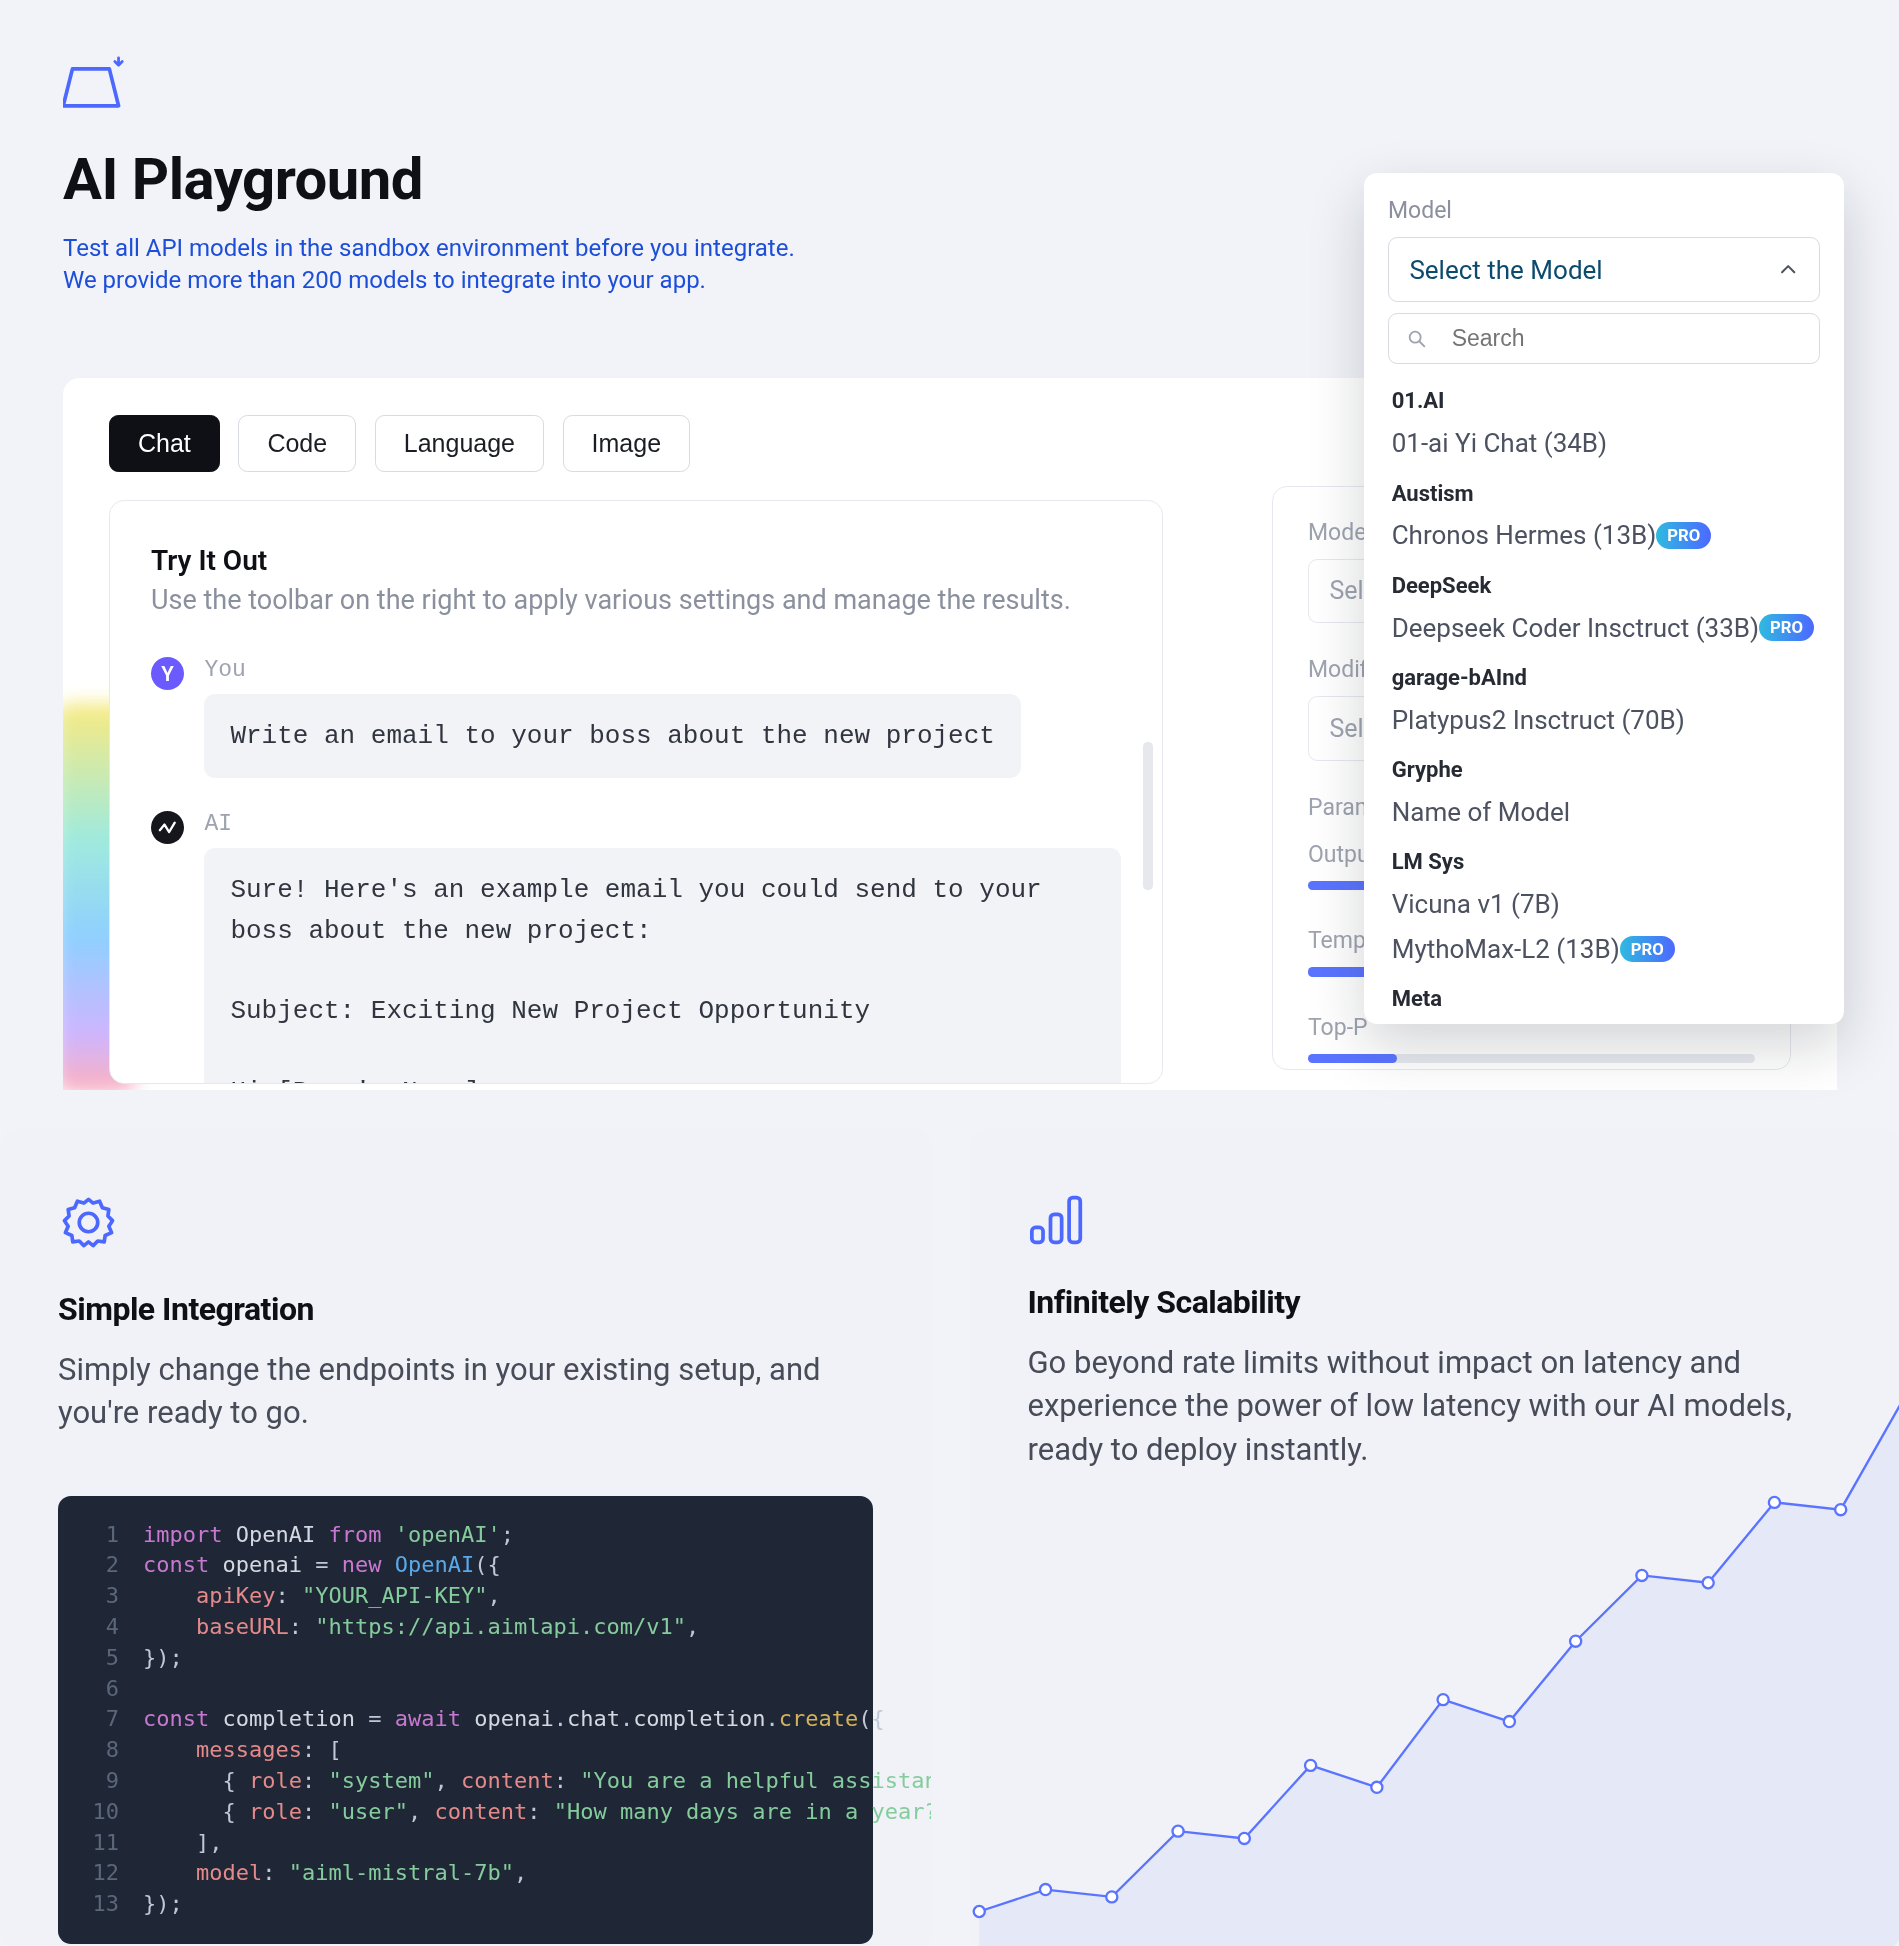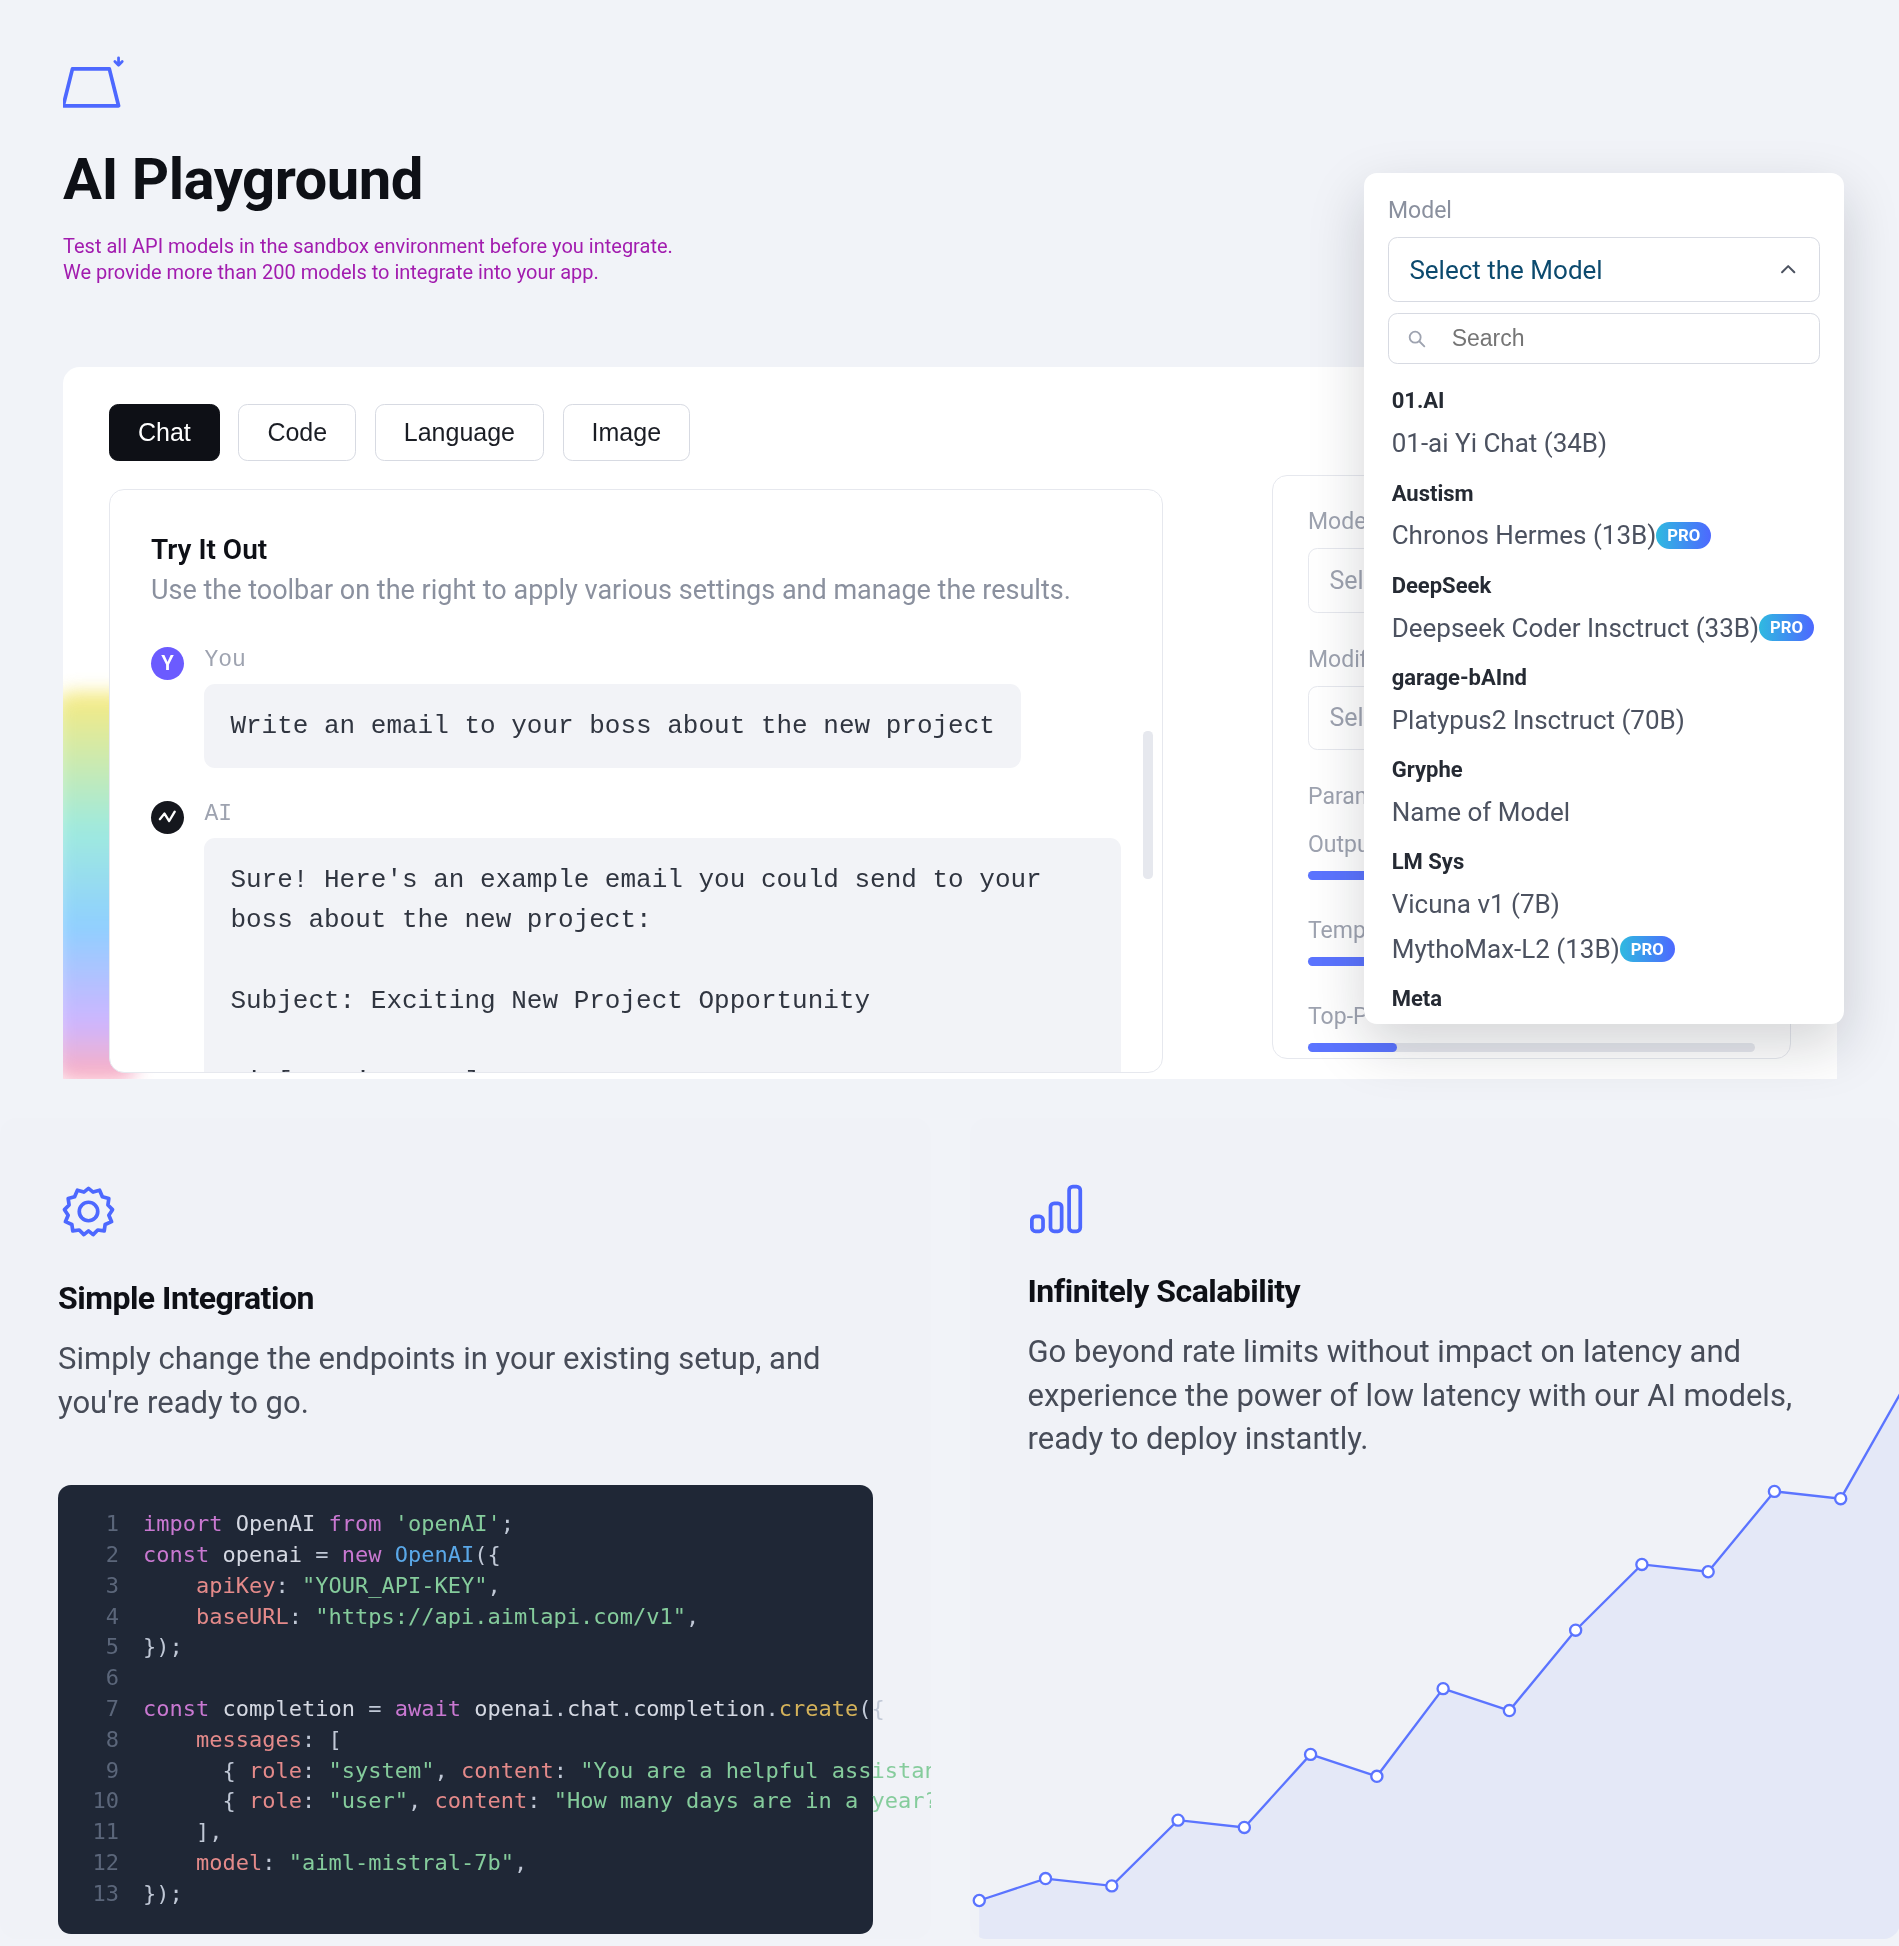--- a/index.html
+++ b/index.html
@@ -2,21 +2,21 @@
 <html style="font-size:15px"><head>
 <meta charset="utf-8">
 <style>
   *{box-sizing:border-box;margin:0;padding:0;}
   body{font-family:-apple-system,BlinkMacSystemFont,'Segoe UI',Roboto,sans-serif;background:#f1f3f8;color:#0e1016;overflow:hidden;}
   .page{width:1900px;height:1947px;position:relative;}
   
   .hero{padding:56px 63px 0 63px;position:relative;}
   .hero-icon{margin-bottom:26px;}
   .hero-title{font-size:58px;font-weight:700;letter-spacing:-0.5px;margin-bottom:20.4px;}
-  .hero-sub{font-size:20px;color:#a21caf;line-height:1.3;}
+  .hero-sub{font-size:24px;color:#1d4ed8;line-height:1.3;}
   
   .model-panel{position:absolute;right:56px;top:173px;width:480px;background:#fff;border-radius:13px;box-shadow:0 22px 56px rgba(18,22,33,0.18);padding:24px 24px 0 24px;z-index:50;}
   .model-panel .label{font-size:23px;color:#8a909e;margin-bottom:13px;}
   .model-select{display:flex;align-items:center;justify-content:space-between;border:0.9px solid #d7dae2;border-radius:9.3px;padding:16.7px 20.4px;font-size:26px;color:#0c4a6e;margin-bottom:11px;}
   .model-chevron{width:20.4px;height:20.4px;}
   .model-search{display:flex;align-items:center;gap:24px;border:0.9px solid #d7dae2;border-radius:9.3px;padding:11px 16.7px;margin-bottom:11px;}
   .model-search input{border:none;outline:none;font-size:23px;color:#8a909e;flex:1;background:transparent;}
   .model-list{position:relative;max-height:649px;overflow:hidden;}
   .model-group{margin-bottom:13px;padding:0 3.7px;}
   .model-group-title{font-size:22px;font-weight:700;color:#252a33;margin:13px 0 9.3px;}

